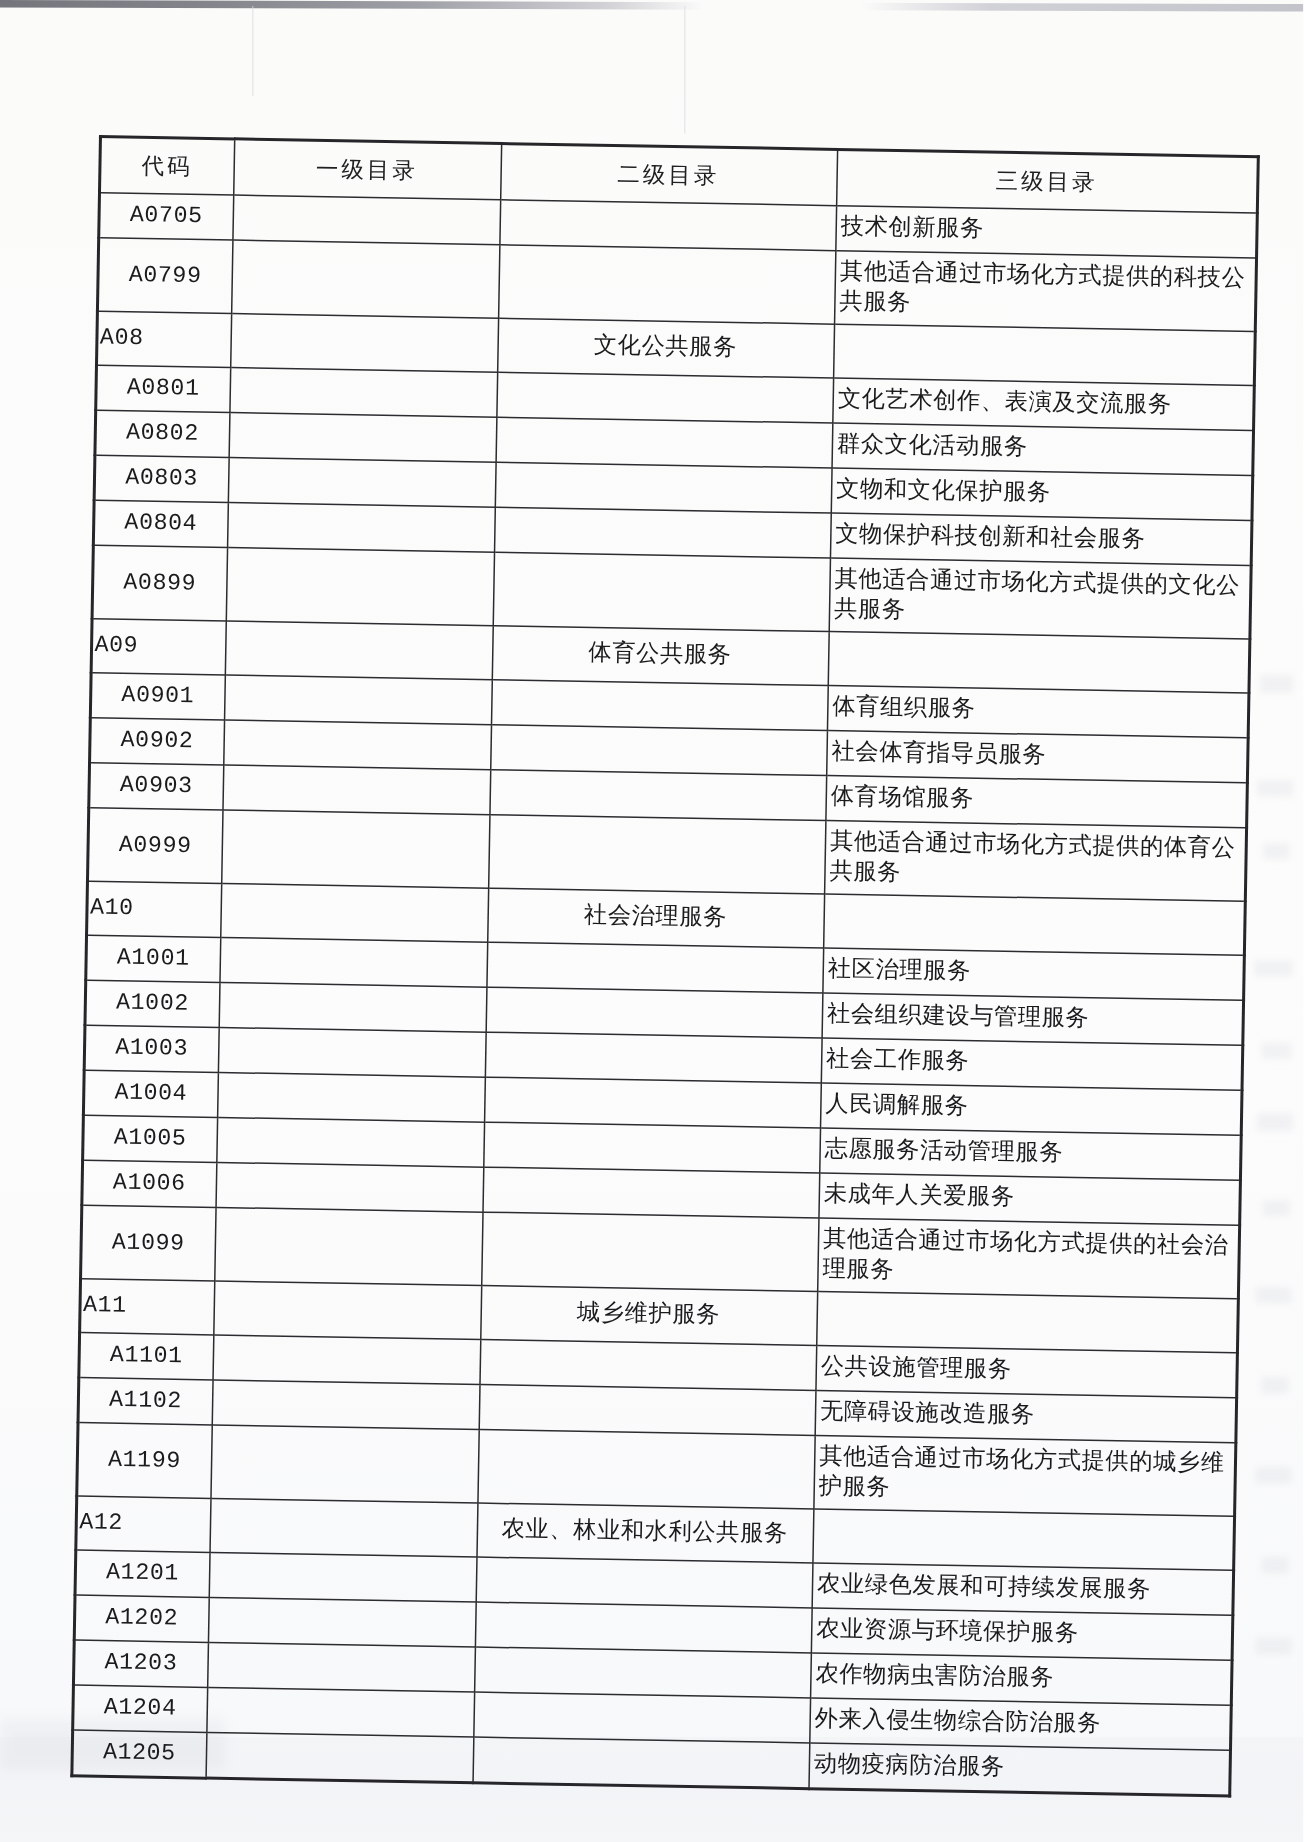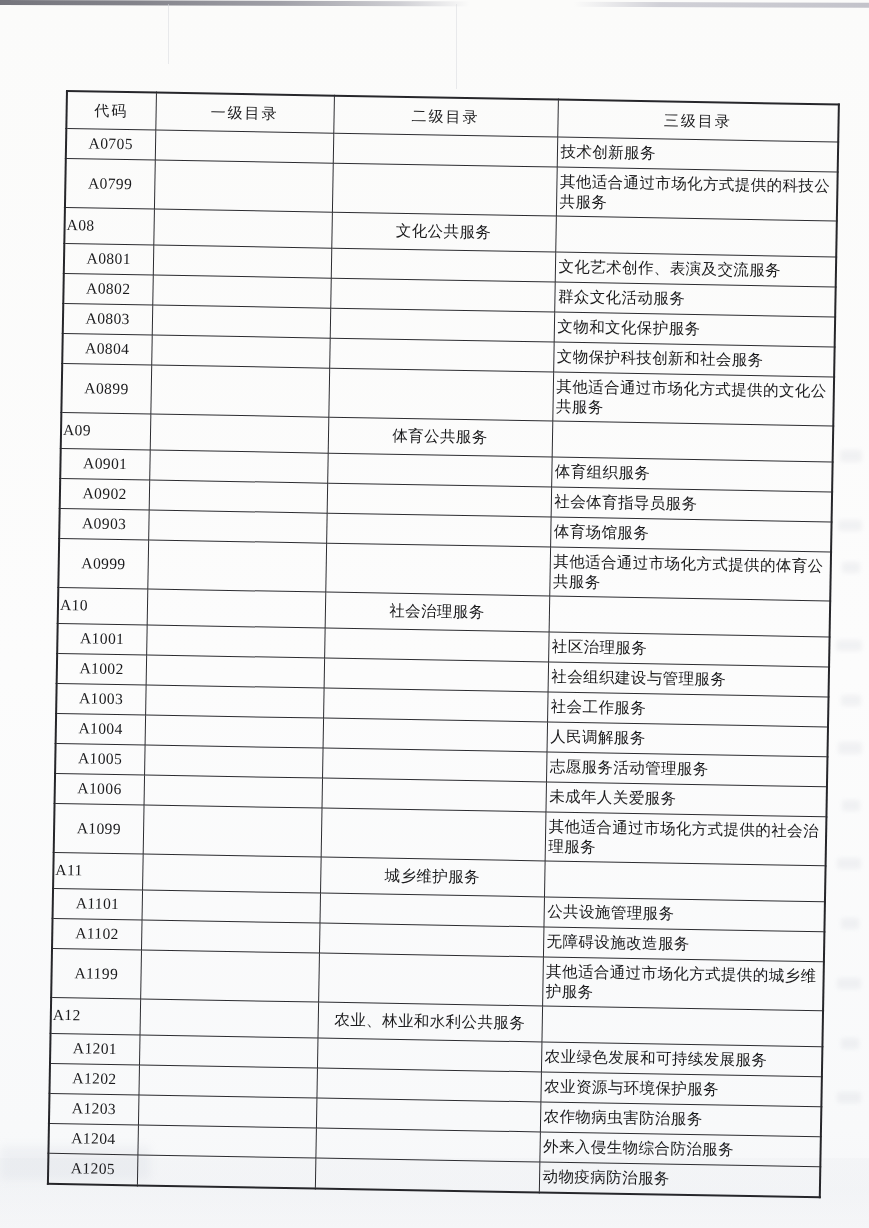--- a/index.html
+++ b/index.html
@@ -6,21 +6,21 @@
     margin: 0;
     padding: 0;
     background: #ffffff;
   }
   .page {
     position: relative;
     width: 869px;
     height: 1228px;
     overflow: hidden;
     background: linear-gradient(180deg, #fbfbfa 0%, #fcfcfc 55%, #f8f9fa 92%, #f5f6f8 100%);
-    font-family: Liberation Serif, serif;
+    font-family: Liberation Mono, monospace;
     color: #1b1b1d;
   }
 
   
   .scan-top {
     position: absolute;
     top: 0; left: 0;
     width: 100%;
     height: 5px;
     background: linear-gradient(90deg,

